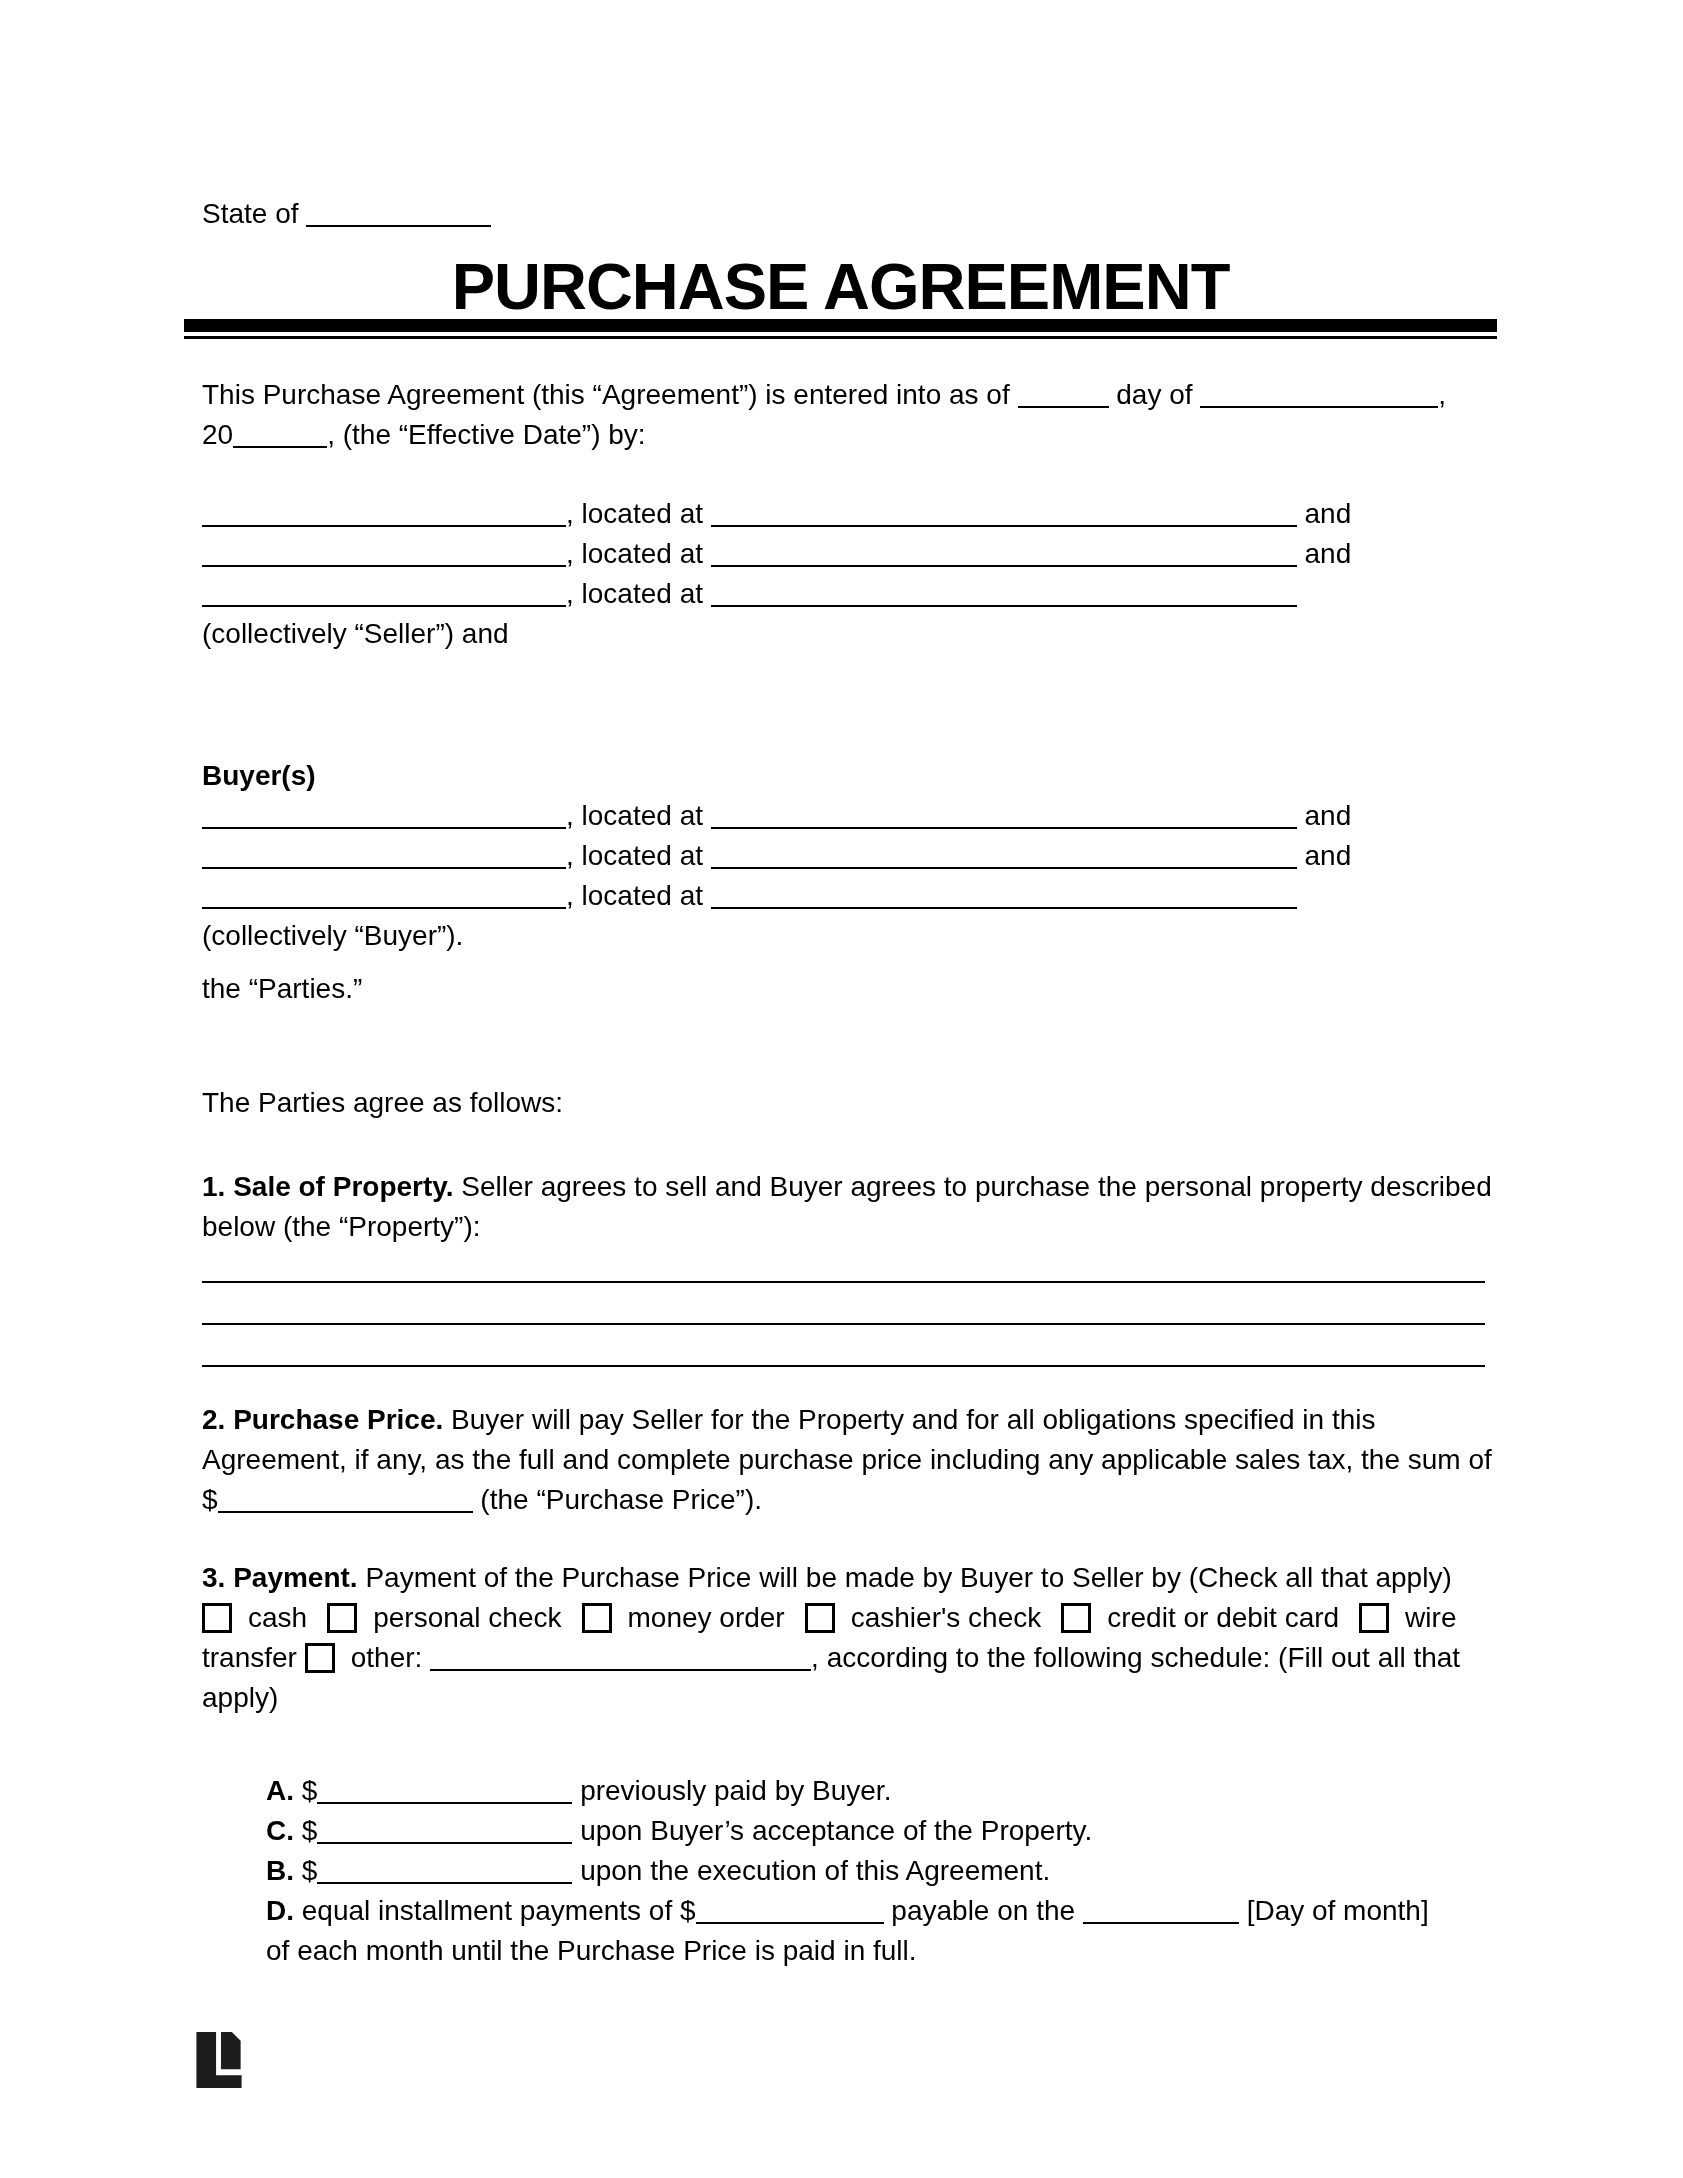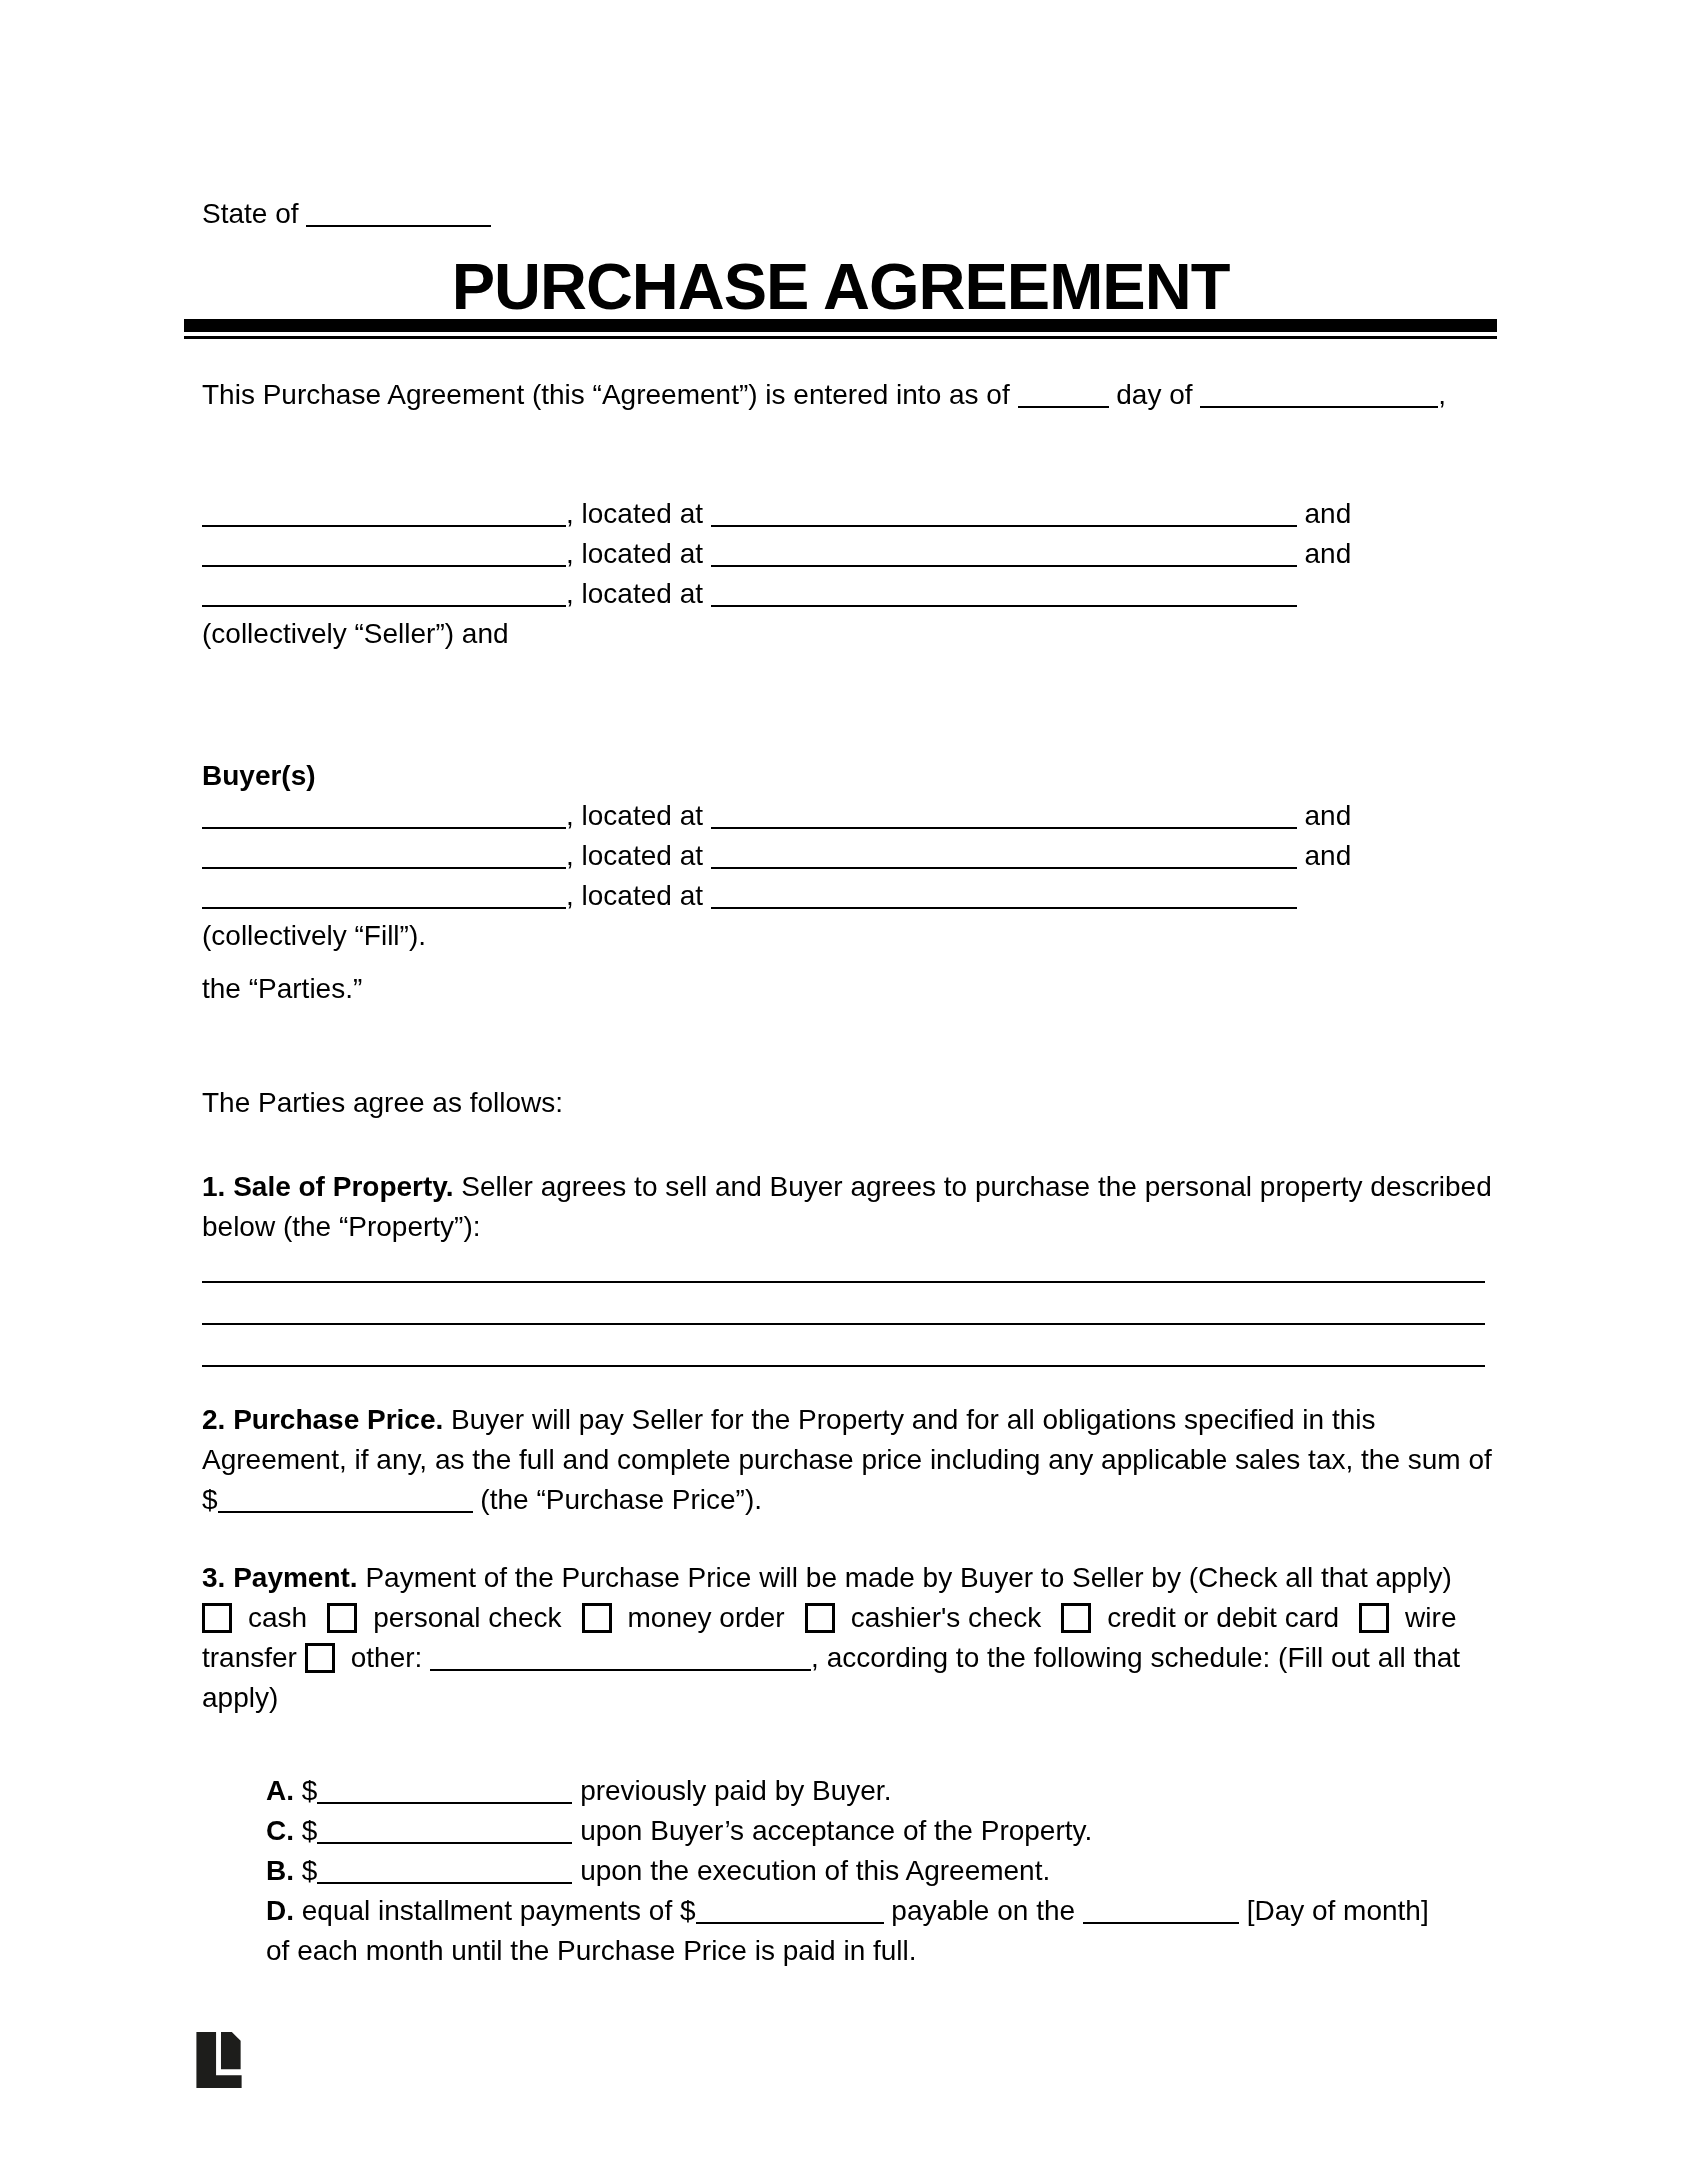--- a/index.html
+++ b/index.html
@@ -45,35 +45,36 @@
 
 <div class="blk" style="top:194px">
   <div class="line"><span>State of</span> <span class="blank w-state"></span></div>
 </div>
 
 <div class="title">PURCHASE AGREEMENT</div>
 <div class="rule"></div>
 
 <div class="blk" style="top:375px">
   <div class="line"><span>This Purchase Agreement (this “Agreement”) is entered into as of</span> <span class="blank w-asof"></span> <span>day of</span> <span class="blank w-dayof"></span><span>,</span></div>
+  <div class="line"><span>20</span><span class="blank w-year"></span><span>, (the “Effective Date”) by:</span></div>
 </div>
 
 <div class="blk" style="top:494px">
   <div class="line"><span class="blank w-name"></span><span>, located at</span> <span class="blank w-addr"></span> <span>and</span></div>
   <div class="line"><span class="blank w-name"></span><span>, located at</span> <span class="blank w-addr"></span> <span>and</span></div>
   <div class="line"><span class="blank w-name"></span><span>, located at</span> <span class="blank w-addr"></span></div>
   <div class="line">(collectively “Seller”) and</div>
 </div>
 
 <div class="blk" style="top:756px">
   <div class="line"><b>Buyer(s)</b></div>
   <div class="line"><span class="blank w-name"></span><span>, located at</span> <span class="blank w-addr"></span> <span>and</span></div>
   <div class="line"><span class="blank w-name"></span><span>, located at</span> <span class="blank w-addr"></span> <span>and</span></div>
   <div class="line"><span class="blank w-name"></span><span>, located at</span> <span class="blank w-addr"></span></div>
-  <div class="line">(collectively “Fill”).</div>
+  <div class="line">(collectively “Buyer”).</div>
 </div>
 
 <div class="blk" style="top:969px">
   <div class="line">the “Parties.”</div>
 </div>
 
 <div class="blk" style="top:1083px">
   <div class="line">The Parties agree as follows:</div>
 </div>
 

